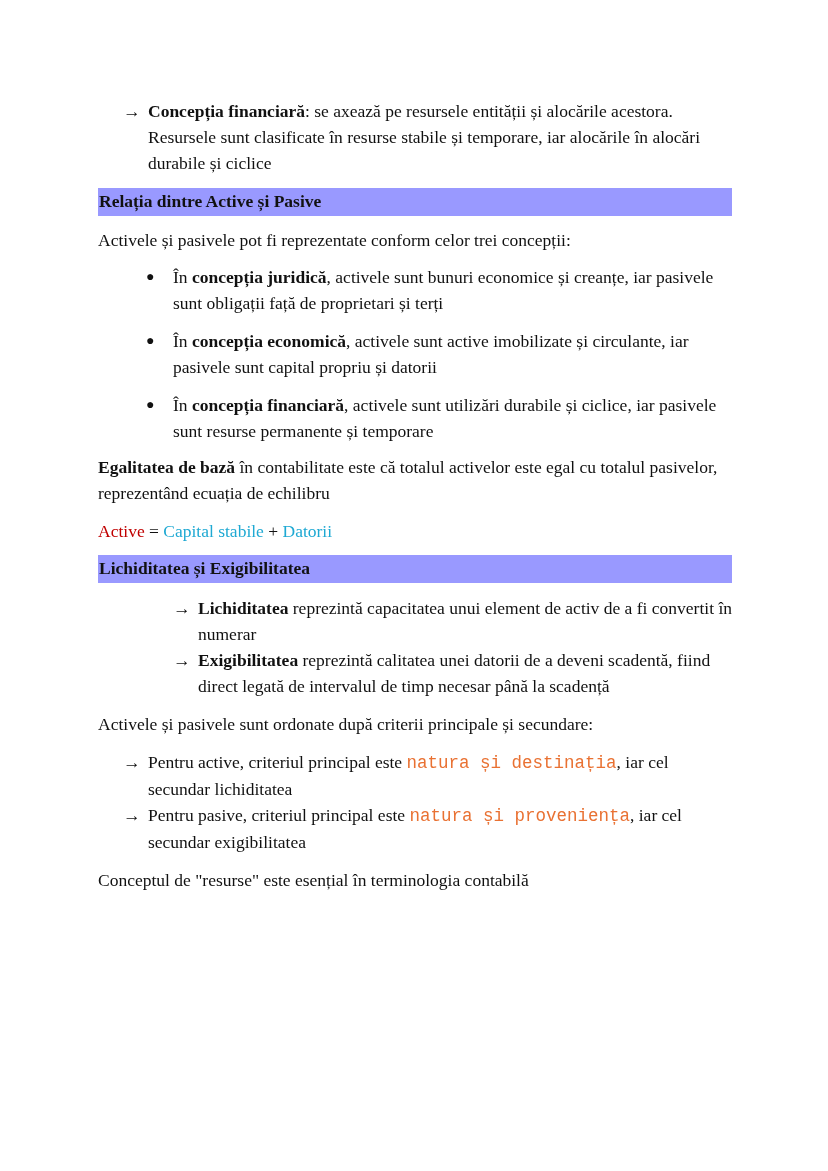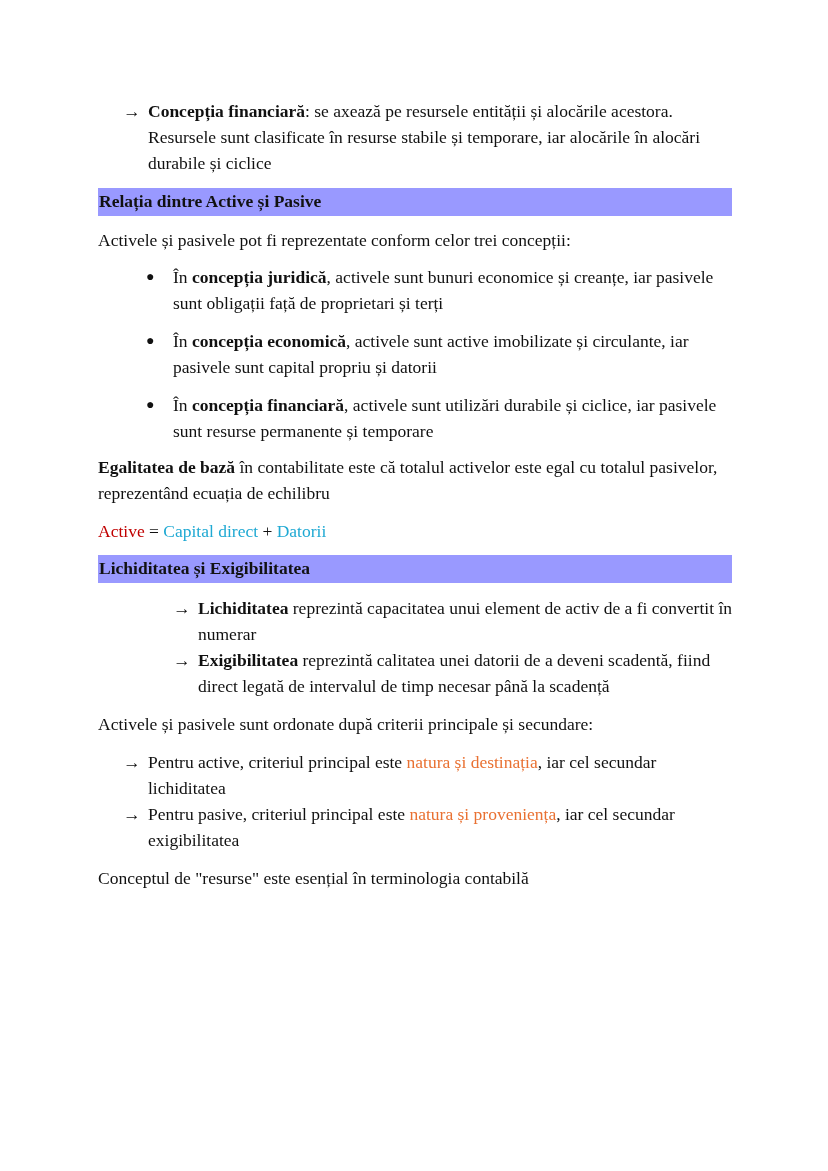--- a/index.html
+++ b/index.html
@@ -11,21 +11,21 @@
   .arrow-item.deep { padding-left:100px; }
   .arrow-item.deep .arrow { left:75px; }
   .heading { background:#9999ff; font-weight:bold; height:28px; line-height:26px; padding-left:1px; margin:0; }
   .para { margin:0; line-height:26px; }
   ul.bullets { list-style:none; margin:0; padding:0; }
   ul.bullets li { position:relative; padding-left:75px; line-height:26px; margin-bottom:12px; }
   ul.bullets li .dot { position:absolute; left:48px; top:0; font-size:14px; }
   b { font-weight:bold; }
   .red { color:#c00000; }
   .cyan { color:#1fa9d3; }
-  .orange { color:#e97132; }
+  .orange { color:#e97132;font-family:Liberation Mono, monospace; }
 </style>
 </head>
 <body>
 
 <div class="page">
 
   <div class="arrow-item" style="margin-bottom:12px;">
     <span class="arrow">→</span>
     <b>Concepția financiară</b><span>: se axează pe resursele entității și alocările acestora. Resursele sunt clasificate în resurse stabile și temporare, iar alocările în alocări durabile și ciclice</span>
   </div>
@@ -47,21 +47,21 @@
       <span class="dot">●</span>
       <span>În </span><b>concepția financiară</b><span>, activele sunt utilizări durabile și ciclice, iar pasivele sunt resurse permanente și temporare</span>
     </li>
   </ul>
 
   <p class="para" style="margin-bottom:12px;">
     <b>Egalitatea de bază</b><span> în contabilitate este că totalul activelor este egal cu totalul pasivelor, reprezentând ecuația de echilibru</span>
   </p>
 
   <p class="para" style="margin-bottom:11px;">
-    <span class="red">Active</span><span> = </span><span class="cyan">Capital direct</span><span> + </span><span class="cyan">Datorii</span>
+    <span class="red">Active</span><span> = </span><span class="cyan">Capital stabile</span><span> + </span><span class="cyan">Datorii</span>
   </p>
 
   <div class="heading">Lichiditatea și Exigibilitatea</div>
 
   <div style="margin-top:12px; margin-bottom:12px;">
     <div class="arrow-item deep">
       <span class="arrow">→</span>
       <b>Lichiditatea</b><span> reprezintă capacitatea unui element de activ de a fi convertit în numerar</span>
     </div>
     <div class="arrow-item deep">

